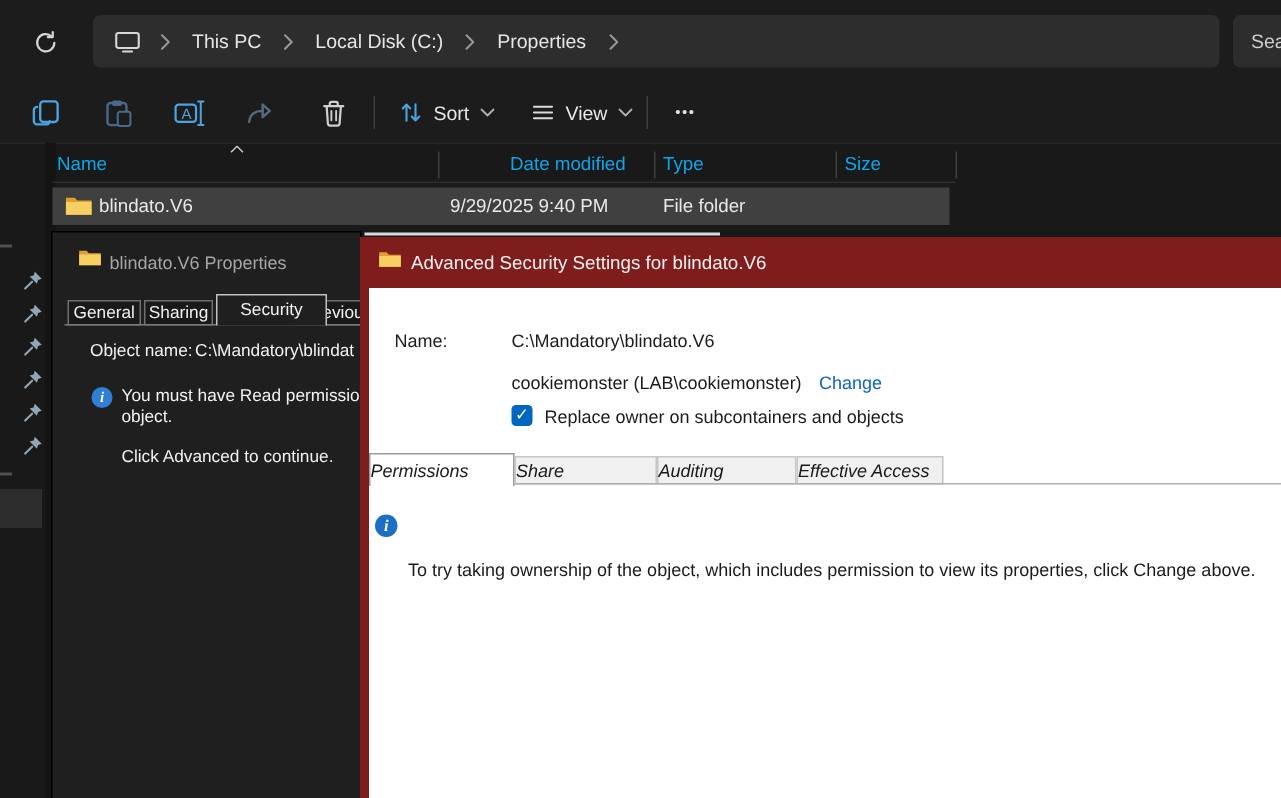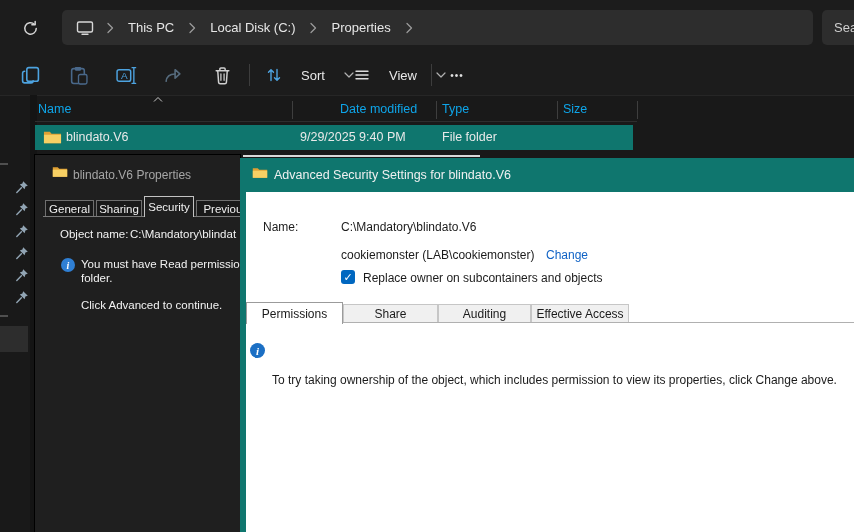--- a/index.html
+++ b/index.html
@@ -14,29 +14,29 @@
   .topbar{left:0;top:0;width:854px;height:55px;background:#1c1c1c;}
   .icon-btn{display:flex;align-items:center;justify-content:center;cursor:pointer;border-radius:4px;}
   .addressbar{left:62px;top:10px;width:751px;height:35px;background:#2d2d2d;border-radius:5px;
     display:flex;align-items:center;padding-left:14px;box-sizing:border-box;gap:0;}
   .crumb{font-size:13px;color:#e6e6e6;padding:0 6px;cursor:pointer;}
   .crumb-chev{padding:0 8px;display:flex;align-items:center;}
   .searchbox{left:822px;top:10px;width:120px;height:35px;background:#2d2d2d;border-radius:5px;
     display:flex;align-items:center;padding-left:12px;box-sizing:border-box;font-size:13px;color:#cfcfcf;}
   .toolbar{left:0;top:55px;width:854px;height:40px;background:#1c1c1c;border-bottom:1px solid #262626;}
   .tb-sep{top:64px;width:1px;height:22px;background:#3d3d3d;}
-  .tb-group{display:flex;align-items:center;gap:19px;font-size:13px;color:#e8e8e8;cursor:pointer;
+  .tb-group{display:flex;align-items:center;gap:7px;font-size:13px;color:#e8e8e8;cursor:pointer;
     height:32px;padding:0 6px;border-radius:4px;}
 
   
   .navband{left:30px;top:95px;width:7px;height:437px;background:#141414;}
   .hdr{font-size:12.5px;color:#0ea5e9;cursor:pointer;}
   .hdr-sep{top:101px;width:1px;height:18px;background:#3e3e3e;}
   .hdr-line{left:35px;top:121px;width:602px;height:1px;background:#2e2e2e;}
-  .filerow{left:35px;top:125px;width:598px;height:25px;background:#0f766e;cursor:pointer;}
+  .filerow{left:35px;top:125px;width:598px;height:25px;background:#404040;cursor:pointer;}
   .cell{position:absolute;top:5px;font-size:12.5px;color:#e9e9e9;}
   .pin{left:15px;width:14px;height:14px;cursor:pointer;}
   .sb-dash{left:0;width:8px;height:2px;background:#4f4f4f;}
   .sb-hl{left:0;top:326px;width:28px;height:26px;background:#2d2d2d;cursor:pointer;}
   .glowline{left:243px;top:155px;width:237px;height:2px;background:#d9d9d9;z-index:30;}
 
   
   .props{left:35px;top:155px;width:205px;height:377px;background:#1f1f1f;z-index:20;overflow:hidden;
     box-shadow:0 0 0 1px #000;}
   .props .titlebar{position:absolute;left:0;top:0;width:100%;height:37px;}
@@ -44,30 +44,30 @@
   .ptab{position:absolute;top:45px;height:17px;background:#191919;border:1px solid #6f6f6f;
     font-size:11.5px;color:#f0f0f0;display:flex;align-items:center;justify-content:center;
     padding:0 5px;box-sizing:border-box;cursor:pointer;}
   .ptab.sel{top:41px;height:21px;background:#1f1f1f;border:1px solid #c2c2c2;border-bottom:none;z-index:2;}
   .ptab-line{position:absolute;left:8px;top:61px;width:197px;height:1px;background:#7a7a7a;}
   .pbody-txt{position:absolute;font-size:11.5px;color:#f2f2f2;white-space:nowrap;}
   .info-dot{border-radius:50%;background:#2f7fd4;color:#fff;font-family:"Liberation Serif",serif;
     font-style:italic;font-weight:bold;display:flex;align-items:center;justify-content:center;}
 
   
-  .advdlg{left:240px;top:158px;width:614px;height:374px;background:#0f766e;z-index:25;overflow:hidden;}
+  .advdlg{left:240px;top:158px;width:614px;height:374px;background:#7f1d1d;z-index:25;overflow:hidden;}
   .advdlg .title{position:absolute;left:34px;top:10px;font-size:12.5px;color:#f0f0f0;white-space:nowrap;}
   .advclient{position:absolute;left:6px;top:34px;width:608px;height:340px;background:#ffffff;color:#1b1b1b;}
   .adv-label{position:absolute;font-size:12px;color:#1b1b1b;white-space:nowrap;}
   .adv-link{color:#0f62c5;cursor:pointer;}
   .chk{position:absolute;width:14px;height:14px;background:#0067c0;border-radius:3px;color:#fff;
     font-size:11px;line-height:14px;text-align:center;cursor:pointer;}
   .atab{position:absolute;top:112px;height:19px;background:#f0f0f0;border:1px solid #c6c6c6;
-    font-size:12px;color:#1a1a1a;display:flex;align-items:center;justify-content:center;
-    box-sizing:border-box;cursor:pointer;}
+    font-size:12px;color:#1a1a1a;display:flex;align-items:center;justify-content:flex-start;
+    box-sizing:border-box;cursor:pointer;font-style:italic;}
   .atab.sel{top:110px;height:22px;background:#ffffff;border:1px solid #9b9b9b;border-bottom:none;z-index:2;}
   .atab-line{position:absolute;left:0;top:130px;width:608px;height:1px;background:#b0b0b0;}
 </style>
 </head>
 <body>
 
 <div id="screen">
 
   <div class="abs topbar"></div>
 
@@ -261,34 +261,34 @@
       </span>
       <span class="title nowrap">blindato.V6 Properties</span>
     </div>
 
     <div class="ptab" style="left:10px;width:49px;">
         <span>General</span>
       </div>
     <div class="ptab" style="left:61px;width:46px;">
         <span>Sharing</span>
       </div>
-    <div class="ptab sel" style="left:109px;width:50px;">
+    <div class="ptab sel" style="left:109px;width:74px;">
         <span>Security</span>
       </div>
     <div class="ptab" style="left:161px;width:80px;">
         <span>Previous Ver</span>
       </div>
     <div class="ptab-line"></div>
 
     <span class="pbody-txt" style="left:25px;top:73px;">Object name:</span>
     <span class="pbody-txt" style="left:95px;top:73px;">C:\Mandatory\blindat</span>
 
     <span class="abs info-dot" style="left:26px;top:103px;width:14px;height:14px;font-size:10px;">i</span>
     <span class="pbody-txt" style="left:46px;top:103px;">You must have Read permissions</span>
-    <span class="pbody-txt" style="left:46px;top:117px;">folder.</span>
+    <span class="pbody-txt" style="left:46px;top:117px;">object.</span>
     <span class="pbody-txt" style="left:46px;top:144px;">Click Advanced to continue.</span>
   </div>
 
   <div class="abs advdlg">
     <div>
       <span class="abs" style="left:12px;top:9px;">
         <svg width="16" height="12" viewBox="0 0 20 15">
           <path d="M1 1.5 h6.2 l1.8 2 h10 V13.5 h-18 z" fill="#dfa033"></path>
           <path d="M1 4.6 h18 V13.5 h-18 z" fill="#f7d064"></path>
         </svg>

